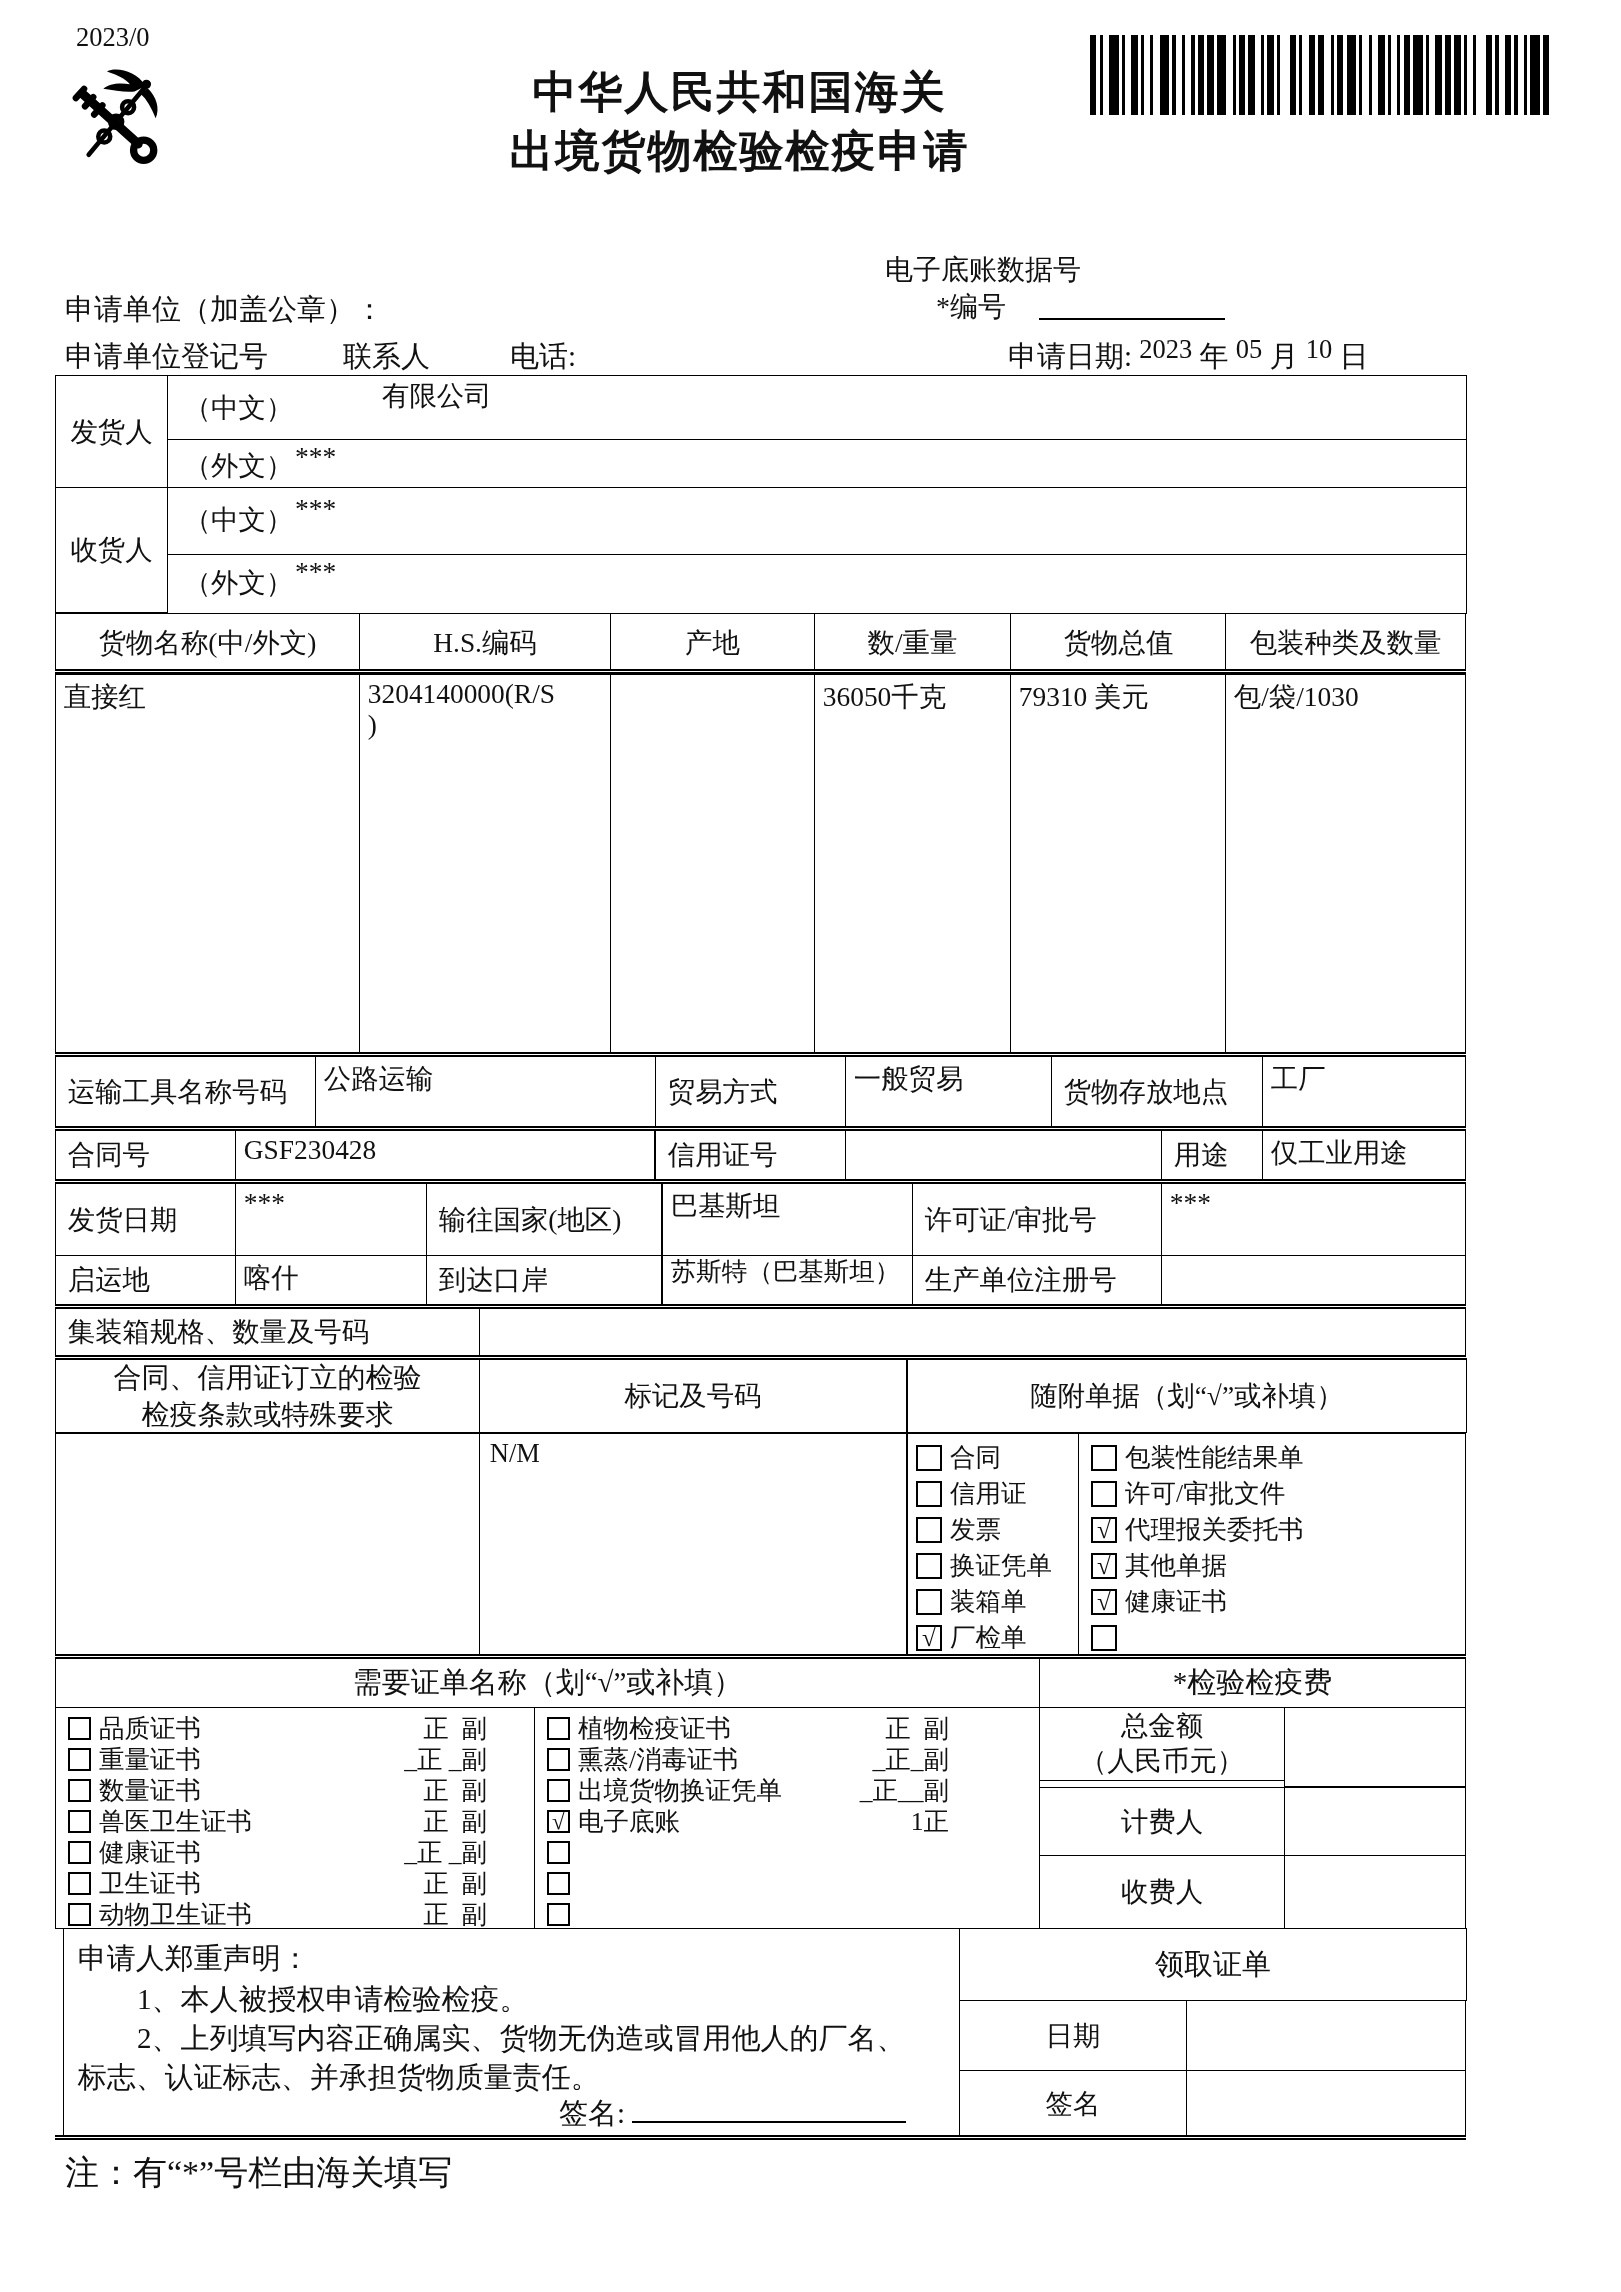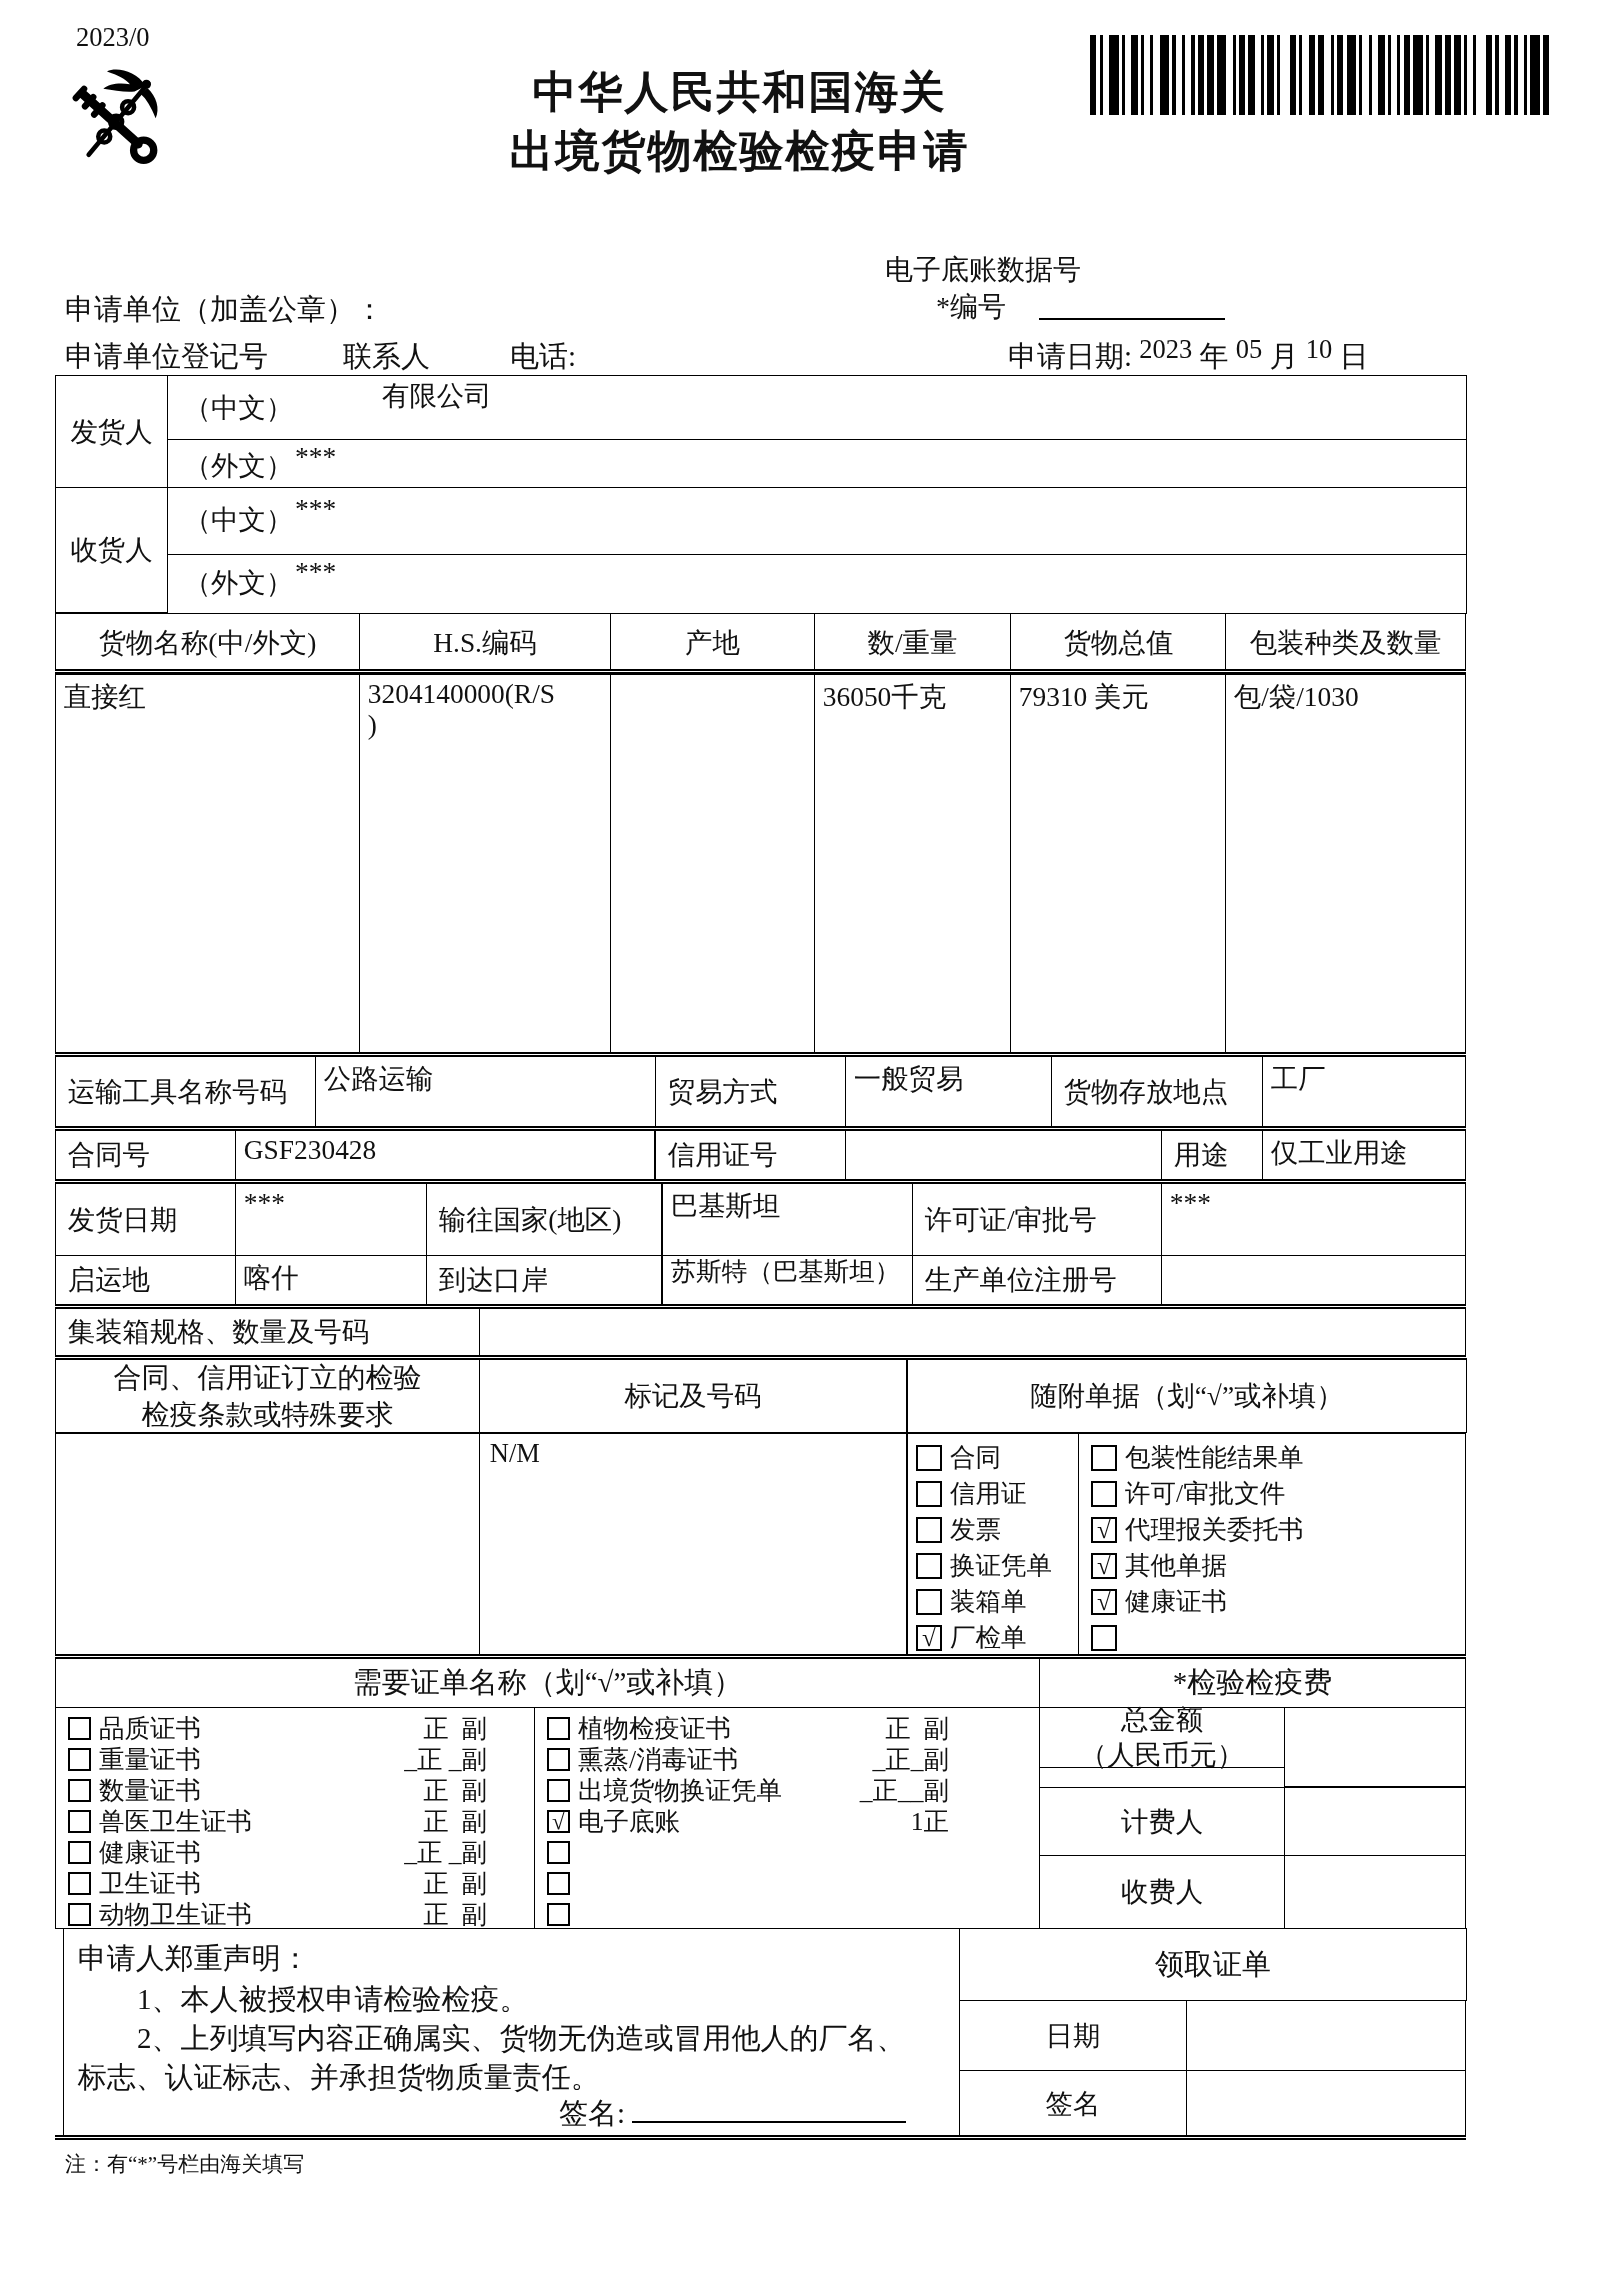--- a/index.html
+++ b/index.html
@@ -378,21 +378,21 @@
         <span class="cklab"></span>
         <span class="ckcopies"></span>
       </div>
       <div class="ckrow">
         <span class="ckbox"></span>
         <span class="cklab"></span>
         <span class="ckcopies"></span>
       </div>
     </div>
 
-  <div class="c ctr" style="left:1039px;top:1707px;width:246px;height:61px;">
+  <div class="c ctr" style="left:1039px;top:1707px;width:246px;height:74px;">
     <div style="line-height:35px;">
       <div>总金额</div>
       <div>（人民币元）</div>
     </div>
   </div>
   <div class="c" style="left:1284px;top:1707px;width:182px;height:80px;"></div>
   <div class="c ctr" style="left:1039px;top:1787px;width:246px;height:70px;">计费人</div>
   <div class="c" style="left:1284px;top:1787px;width:182px;height:70px;"></div>
   <div class="c ctr" style="left:1039px;top:1855px;width:246px;height:74px;">收费人</div>
   <div class="c" style="left:1284px;top:1855px;width:182px;height:74px;"></div>
@@ -407,15 +407,15 @@
       <span class="uline" style="width:274px;"></span>
     </div>
   </div>
   <div class="c ctr" style="left:959px;top:1928px;width:508px;height:73px;font-size:29px;">领取证单</div>
   <div class="c ctr" style="left:959px;top:2000px;width:228px;height:72px;">日期</div>
   <div class="c" style="left:1186px;top:2000px;width:280px;height:72px;"></div>
   <div class="c ctr" style="left:959px;top:2070px;width:228px;height:67px;">签名</div>
   <div class="c" style="left:1186px;top:2070px;width:280px;height:67px;"></div>
   <div class="dbl" style="top:2135px;"></div>
 
-  <div class="abs" style="left:65px;top:2150px;font-size:21px;">注：有“*”号栏由海关填写</div>
+  <div class="abs" style="left:65px;top:2150px;font-size:34px;">注：有“*”号栏由海关填写</div>
 </div>
 
 
 </body></html>

